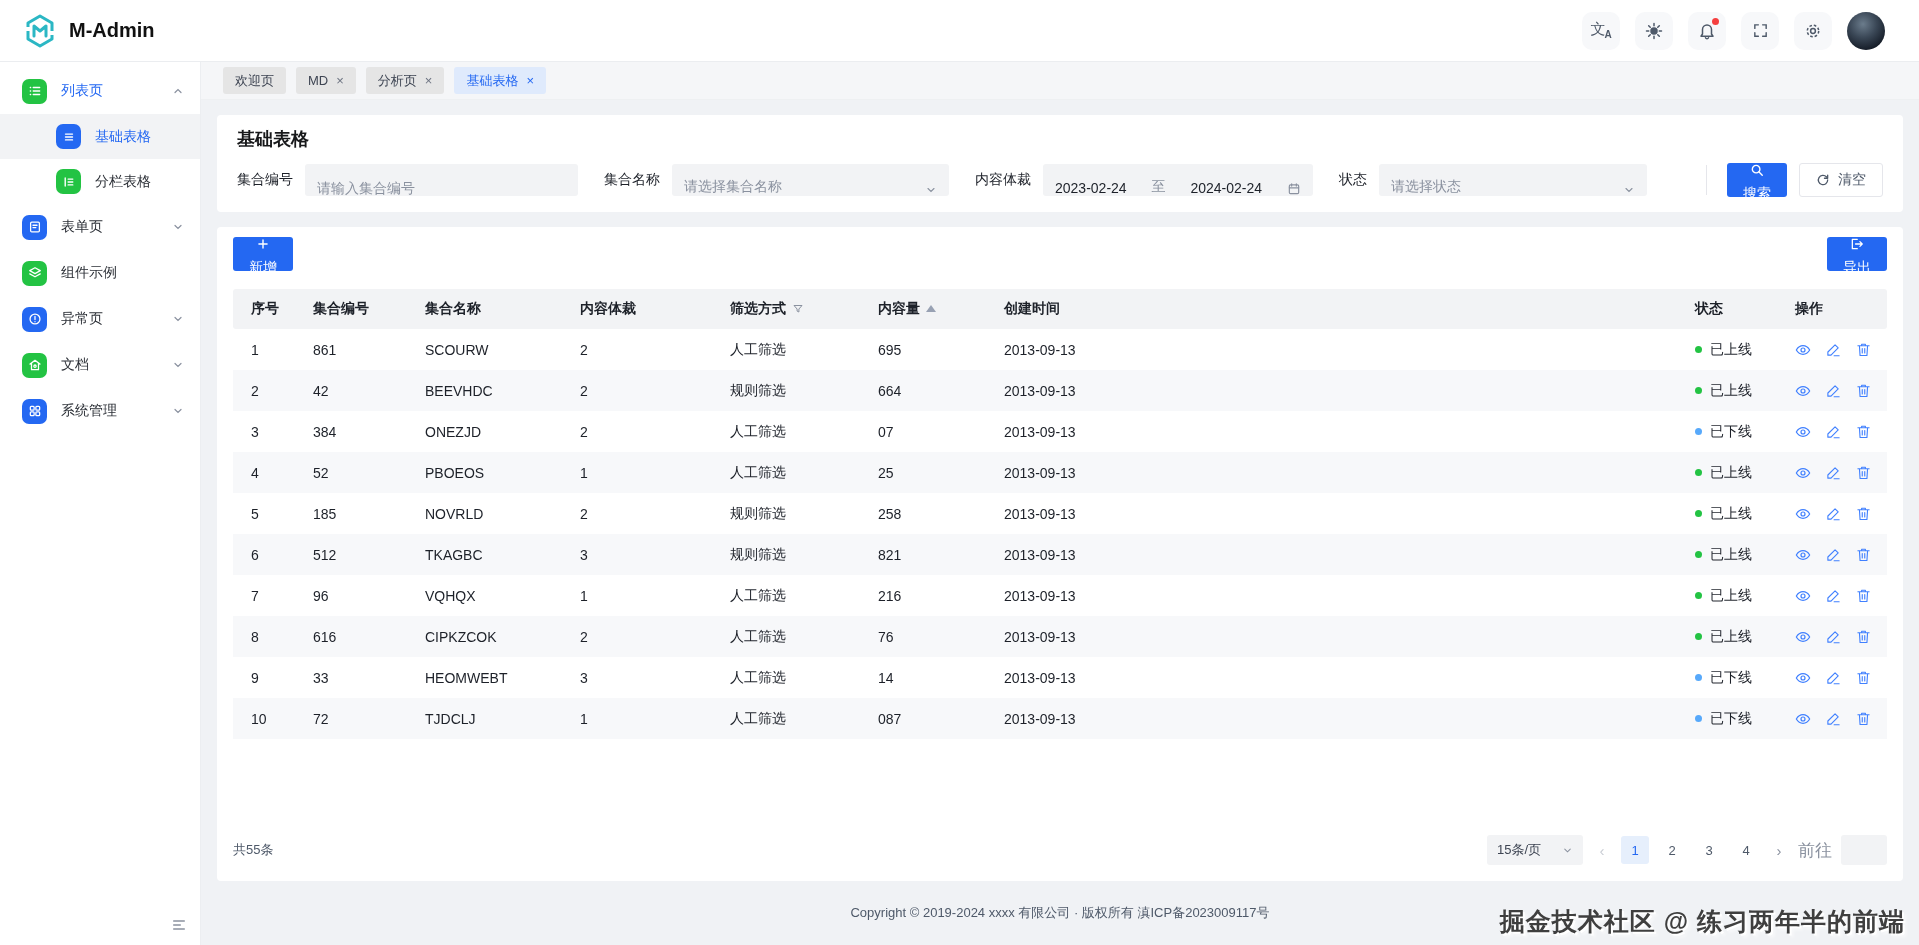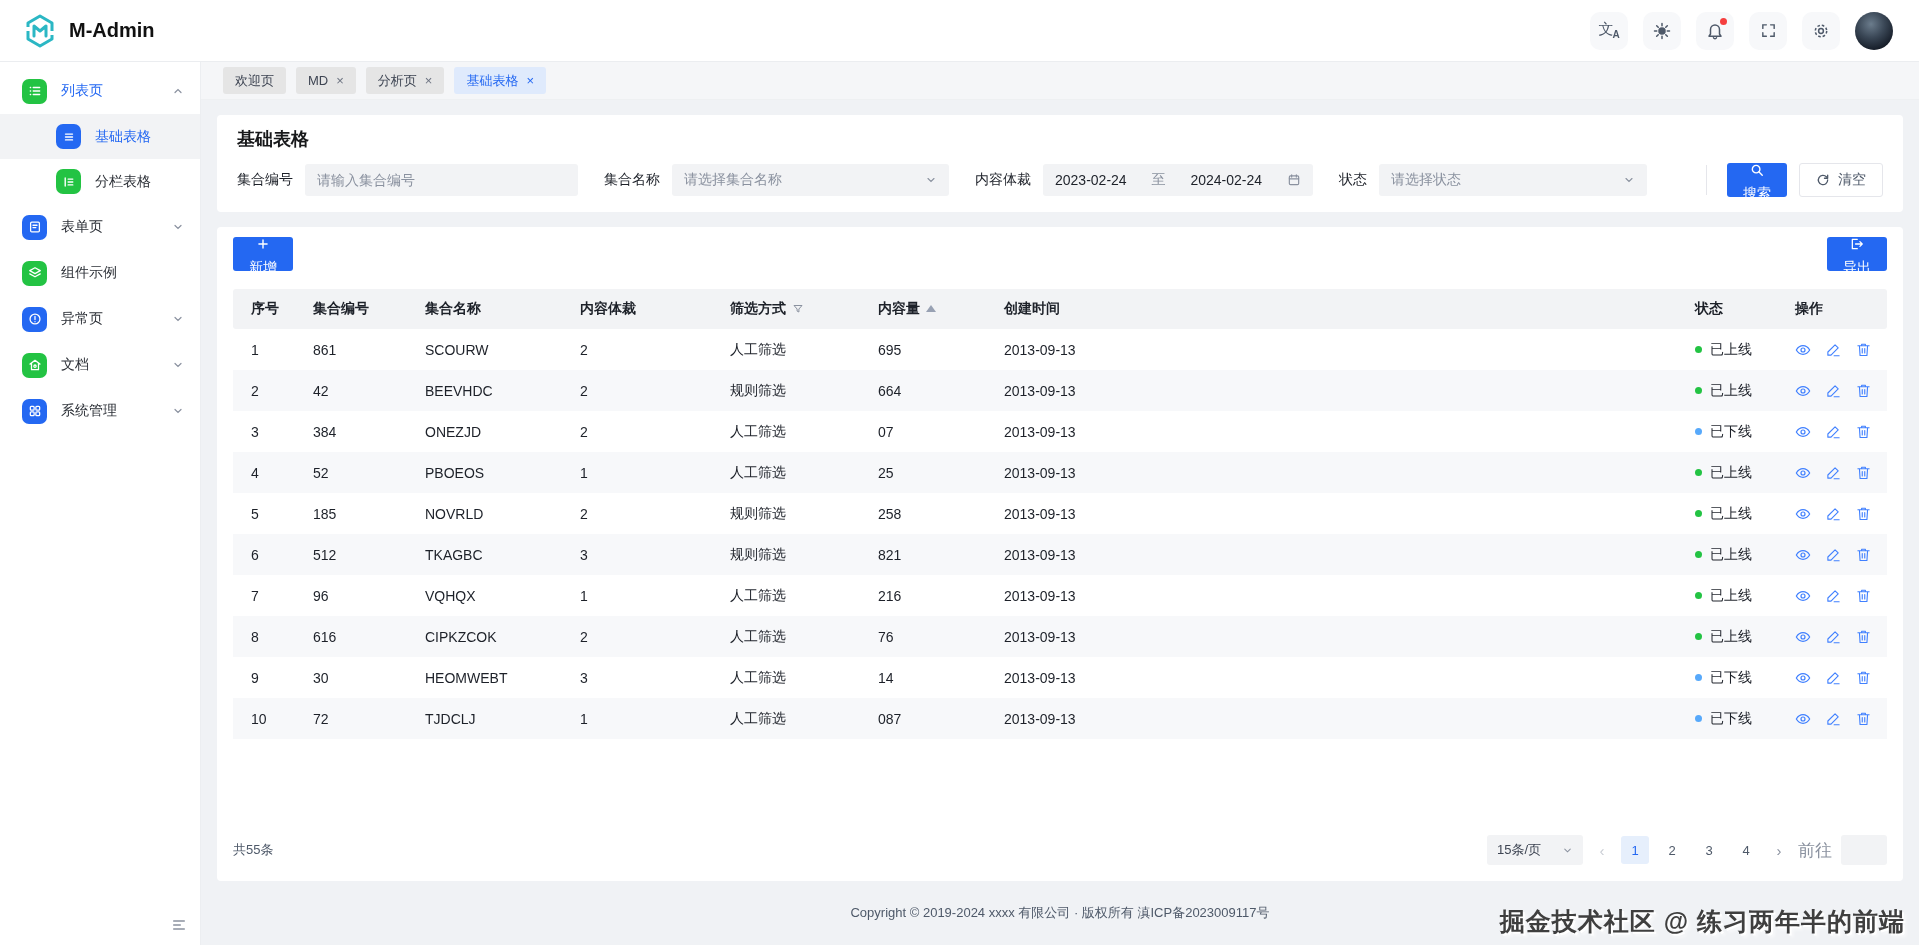--- a/index.html
+++ b/index.html
@@ -1,20 +1,20 @@
 <!DOCTYPE html>
 <html><head>
 <meta charset="utf-8">
 <style>
   * { margin:0; padding:0; box-sizing:border-box; }
   html,body { background:#f0f2f5; font-family:"Liberation Sans",sans-serif; }
   .app { position:relative; width:1919px; height:945px; display:flex; flex-direction:column; background:#f0f2f5; color:#1d2129; font-size:14px; overflow:hidden; }
 
   
-  .topbar { flex:none; height:62px; background:#fff; border-bottom:1px solid #ebedf0; display:flex; justify-content:space-between; padding:0 26px 0 22px; }
+  .topbar { flex:none; height:62px; background:#fff; border-bottom:1px solid #ebedf0; display:flex; justify-content:space-between; padding:0 34px 0 22px; }
   .brand { display:flex; align-items:center; gap:11px; }
   .brand-title { font-size:20px; font-weight:bold; color:#111; }
   .topbar-actions { display:flex; align-items:center; gap:15px; }
   .icon-btn { position:relative; width:38px; height:38px; border-radius:10px; background:#f7f8fa; display:flex; align-items:center; justify-content:center; color:#4e5969; cursor:pointer; }
   .badge-dot { position:absolute; top:6px; right:7px; width:7px; height:7px; border-radius:50%; background:#f53f3f; }
   .avatar { width:38px; height:38px; border-radius:50%; background:radial-gradient(circle at 42% 32%, #6b7c8c 0%, #3a4756 40%, #141b26 78%); cursor:pointer; }
   .lang-glyph { font-size:15px; line-height:1; }
   .lang-sub { font-size:10px; vertical-align:-4px; margin-left:-1px; font-weight:bold; }
 
   
@@ -45,21 +45,21 @@
 
   
   .content { flex:1; min-height:0; display:flex; flex-direction:column; gap:15px; padding:15px 16px 0; }
   .card { background:#fff; border-radius:4px; }
 
   
   .filter-card { flex:none; padding:12px 20px 15px; }
   .card-title { font-size:18px; font-weight:bold; margin-bottom:12px; color:#17181a; }
   .filter-row { display:flex; align-items:center; }
   .f-label { flex:none; margin-right:12px; color:#1d2129; }
-  .f-box { height:32px; background:#f2f3f5; border-radius:3px; display:flex; align-items:center; padding:0 12px; font-size:14px; }
+  .f-box { height:32px; background:#f2f3f5; border-radius:3px; display:flex; align-items:flex-end; padding:0 12px; font-size:14px; }
   .f-box input { border:0; background:transparent; outline:none; width:100%; font:inherit; color:#1d2129; }
   .f-box input::placeholder { color:#8a919f; }
   .f-select { justify-content:space-between; color:#8a919f; cursor:pointer; }
   .f-gap { width:26px; flex:none; }
   .date-box { gap:10px; color:#1d2129; }
   .date-sep { color:#8a919f; }
   .v-divider { width:1px; height:30px; background:#e5e6eb; margin:0 20px; flex:none; }
   .btn { height:34px; border-radius:3px; padding:0 16px; display:flex; align-items:center; gap:8px; font-size:14px; cursor:pointer; border:0; font-family:inherit; white-space:nowrap; }
   .btn-primary { background:#2468f2; color:#fff;flex-direction:column; }
   .btn-plain { background:#fff; border:1px solid #e5e6eb; color:#4e5969; }
@@ -630,21 +630,21 @@
       </span>
       <span class="op">
         <svg width="15" height="15" viewBox="0 0 24 24" fill="none" stroke="currentColor" stroke-width="1.8" stroke-linecap="round" stroke-linejoin="round">
                         <path d="M3 6h18M9 6V3.5h6V6M5.5 6l1 15.5h11l1-15.5M10 10.5v7M14 10.5v7"></path>
                       </svg>
       </span>
     </div>
   </div>
                 <div class="trow">
     <div class="td">9</div>
-    <div class="td">30</div>
+    <div class="td">33</div>
     <div class="td">HEOMWEBT</div>
     <div class="td">3</div>
     <div class="td">人工筛选</div>
     <div class="td">14</div>
     <div class="td">2013-09-13</div>
     <div class="td status-cell">
       <span class="dot offline"></span>
       <span>已下线</span>
     </div>
     <div class="td ops">

